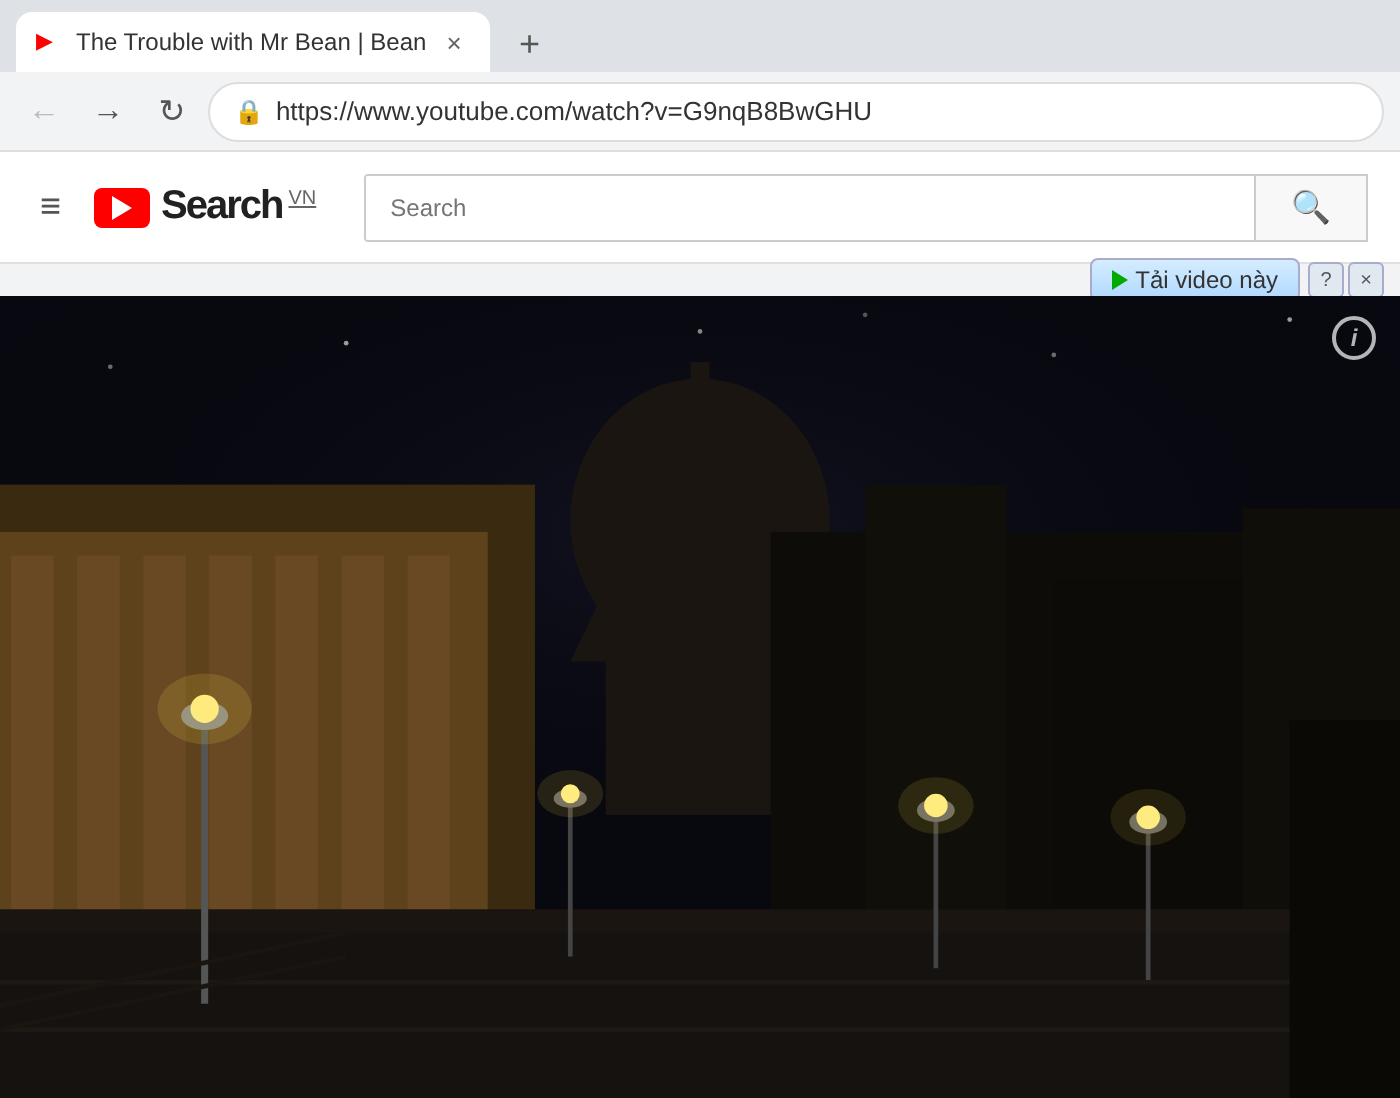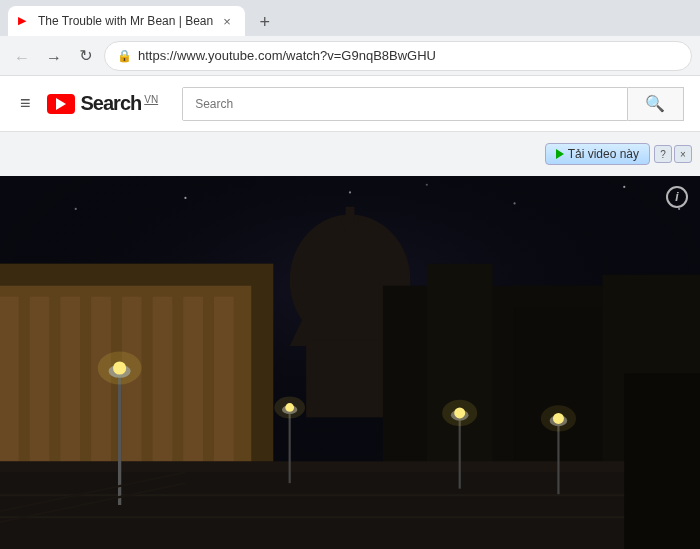--- a/index.html
+++ b/index.html
@@ -34,21 +34,21 @@
     .yt-logo-area { display: flex; align-items: center; gap: 2px; margin-right: 24px; }
     .yt-logo-icon { width: 28px; height: 20px; background: #ff0000; border-radius: 4px; display: flex; align-items: center; justify-content: center; }
     .yt-play-tri { width: 0; height: 0; border-top: 6px solid transparent; border-bottom: 6px solid transparent; border-left: 10px solid white; }
     .yt-logo-text { font-size: 20px; font-weight: bold; color: #212121; letter-spacing: -1px; }
     .yt-logo-vn { font-size: 10px; color: #666; margin-top: -8px; margin-left: 1px; text-decoration: underline; }
     .search-bar { flex: 1; display: flex; align-items: center; border: 1px solid #ccc; border-radius: 2px 0 0 2px; overflow: hidden; height: 34px; max-width: 480px; }
     .search-input { flex: 1; border: none; outline: none; padding: 0 12px; font-size: 12px; color: #0369a1; height: 100%; }
     .search-btn { width: 56px; height: 34px; background: #f8f8f8; border: 1px solid #ccc; border-left: none; cursor: pointer; display: flex; align-items: center; justify-content: center; color: #555; font-size: 16px; }
 
     
-    .download-banner { background: #f1f3f4; display: flex; justify-content: flex-end; padding: 4px 8px; gap: 4px; align-items: center; height: 44px; }
+    .download-banner { background: #f1f3f4; display: flex; justify-content: flex-end; padding: 4px 8px; gap: 4px; align-items: center; height: 16px; }
     .download-btn { display: flex; align-items: center; gap: 4px; background: linear-gradient(to bottom, #d4edff, #b0d8ff); border: 1px solid #aac; border-radius: 4px; padding: 2px 10px; font-size: 12px; color: #333; cursor: pointer; height: 22px; }
     .download-play { width: 0; height: 0; border-top: 5px solid transparent; border-bottom: 5px solid transparent; border-left: 8px solid #00aa00; }
     .banner-close-btns { display: flex; gap: 2px; }
     .banner-btn { width: 18px; height: 18px; background: #e0e8f0; border: 1px solid #aac; border-radius: 3px; display: flex; align-items: center; justify-content: center; font-size: 10px; cursor: pointer; color: #555; }
 
     
     .video-container { position: relative; background: #000; flex: 1; overflow: hidden; }
 
     
     .night-scene { width: 100%; height: 100%; background: #0a0a12; position: relative; }

